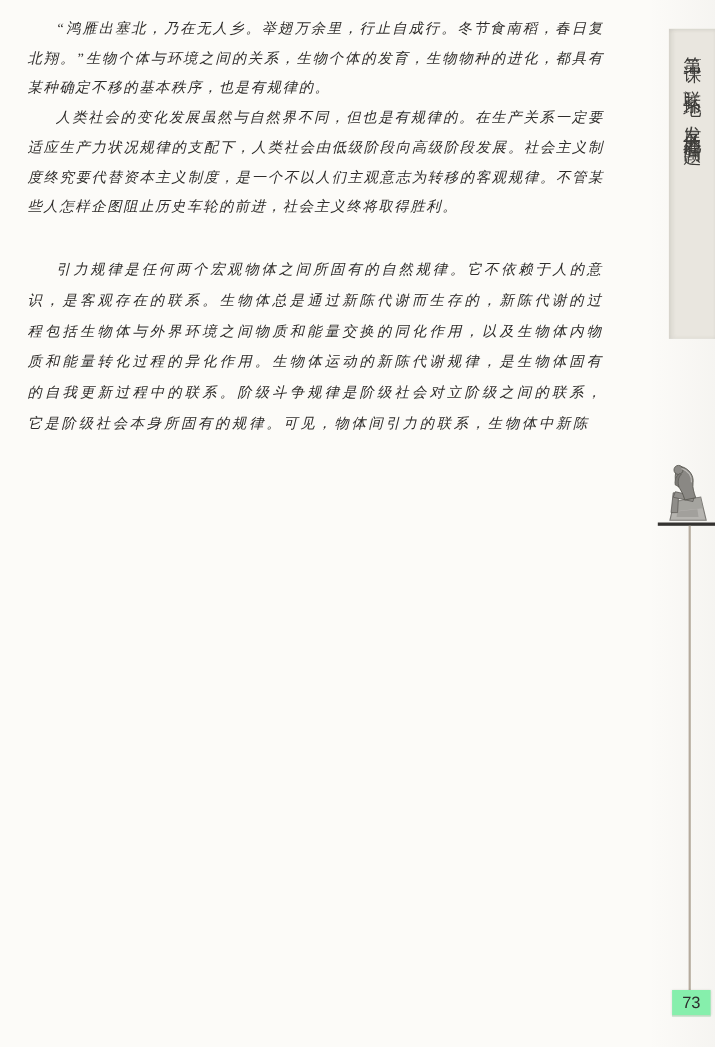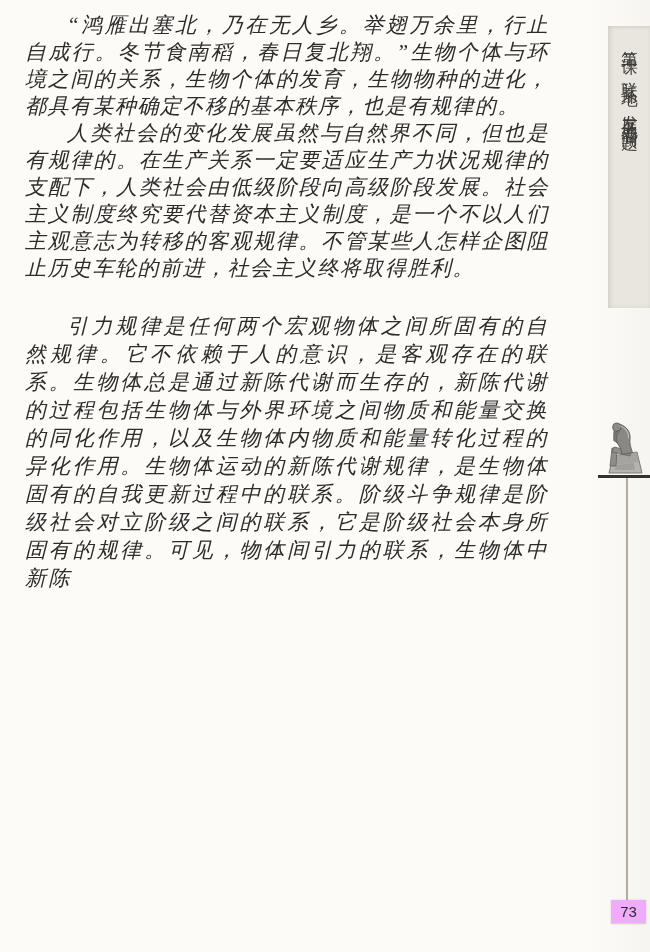--- a/index.html
+++ b/index.html
@@ -14,21 +14,21 @@
   .page-shade {
     position:absolute; top:0; right:0; width:60px; height:100%;
     background:linear-gradient(to right, rgba(0,0,0,0) 0%, rgba(90,85,75,0.04) 100%);
     pointer-events:none;
   }
 
   
   .text-col {
     position:absolute; left:25px; top:12px; width:524px;
     color:#262626;
-    font-size:21px;
+    font-size:13px;
     line-height:27px;
     text-align:justify;
   }
   .text-col p { margin:0; text-indent:2em; }
   .kai {
     font-style:italic;
     color:#2e2c2a;
     letter-spacing:1.5px;
   }
   .song {
@@ -65,21 +65,21 @@
   .shelf-line {
     position:absolute; left:598px; top:475px; width:52px; height:3px;
     background:#343230;
   }
   .vert-rule {
     position:absolute; left:626px; top:478px; width:1.5px; height:423px;
     background:#b5ab9d;
   }
   .page-number-box {
     position:absolute; left:611px; top:900px; width:35px; height:23px;
-    background:#f0abfc;
+    background:#86efac;
     border-bottom:1px solid #d9d5cc;
     box-shadow:0 0 2px rgba(60,55,45,0.18);
     display:flex; align-items:center; justify-content:center;
     font-family:"Liberation Sans", sans-serif;
     font-size:15px; color:#2d2d2d;
   }
 </style>
 </head>
 <body>
 

